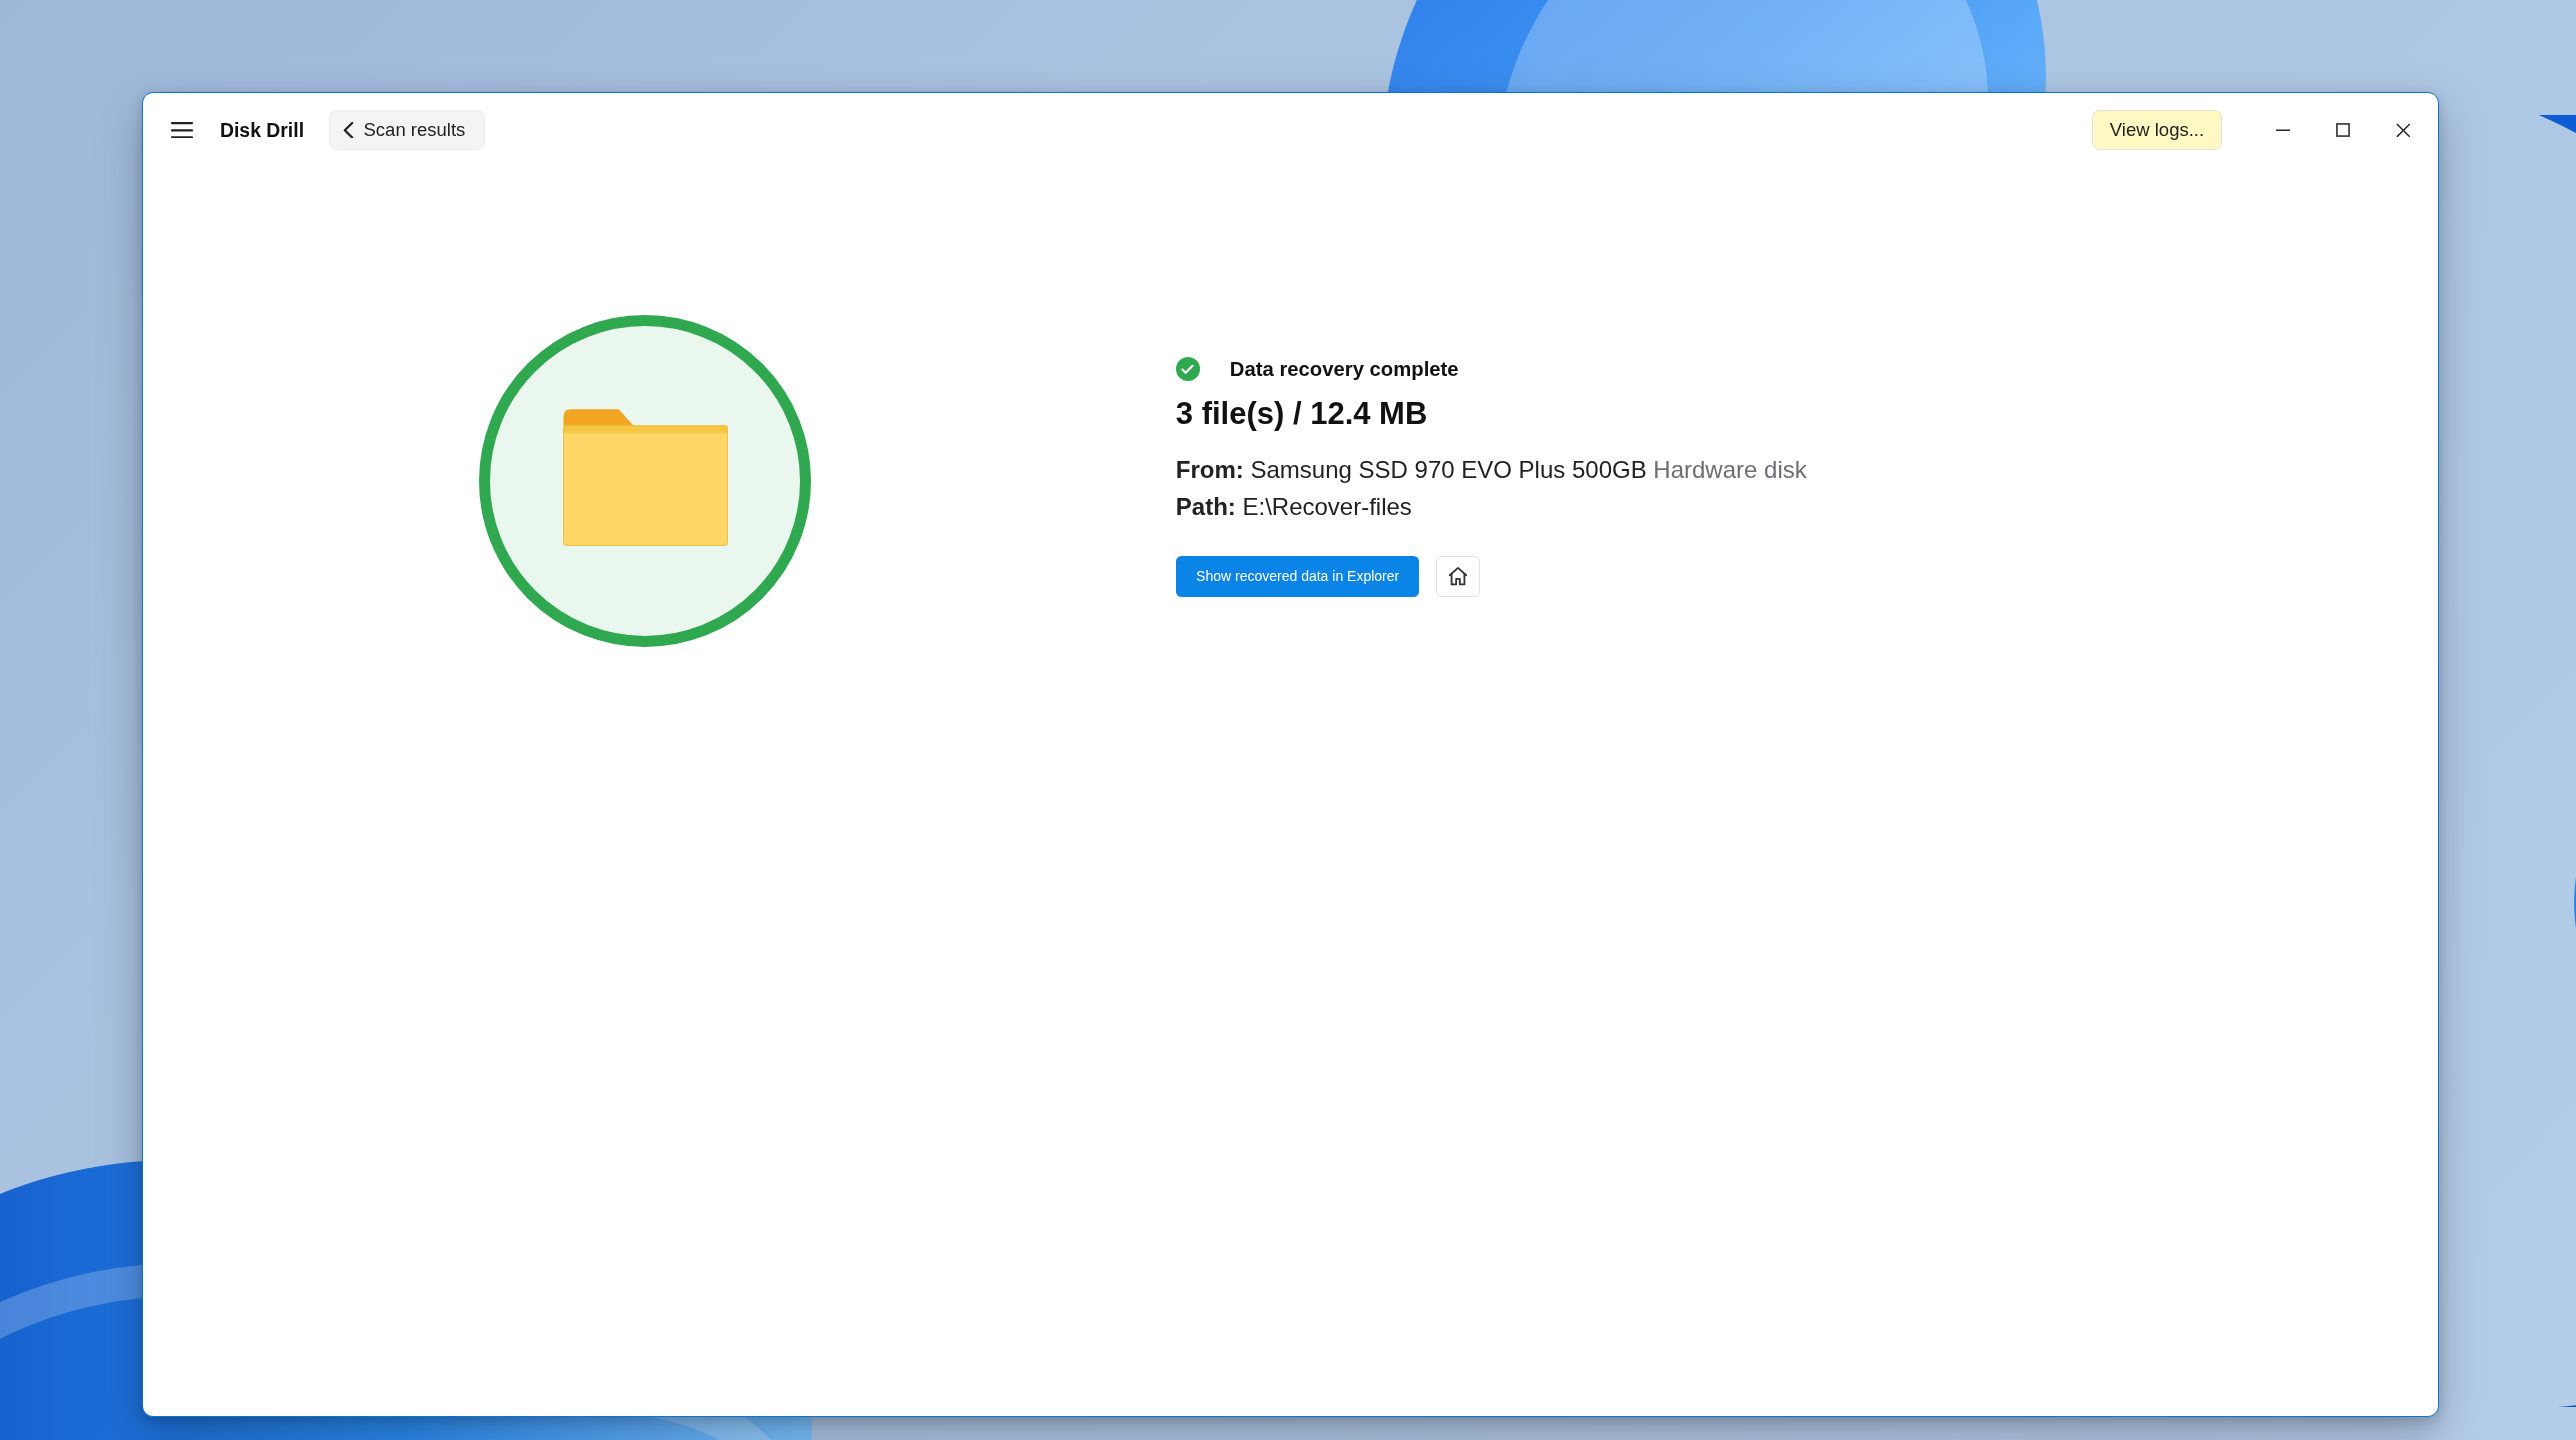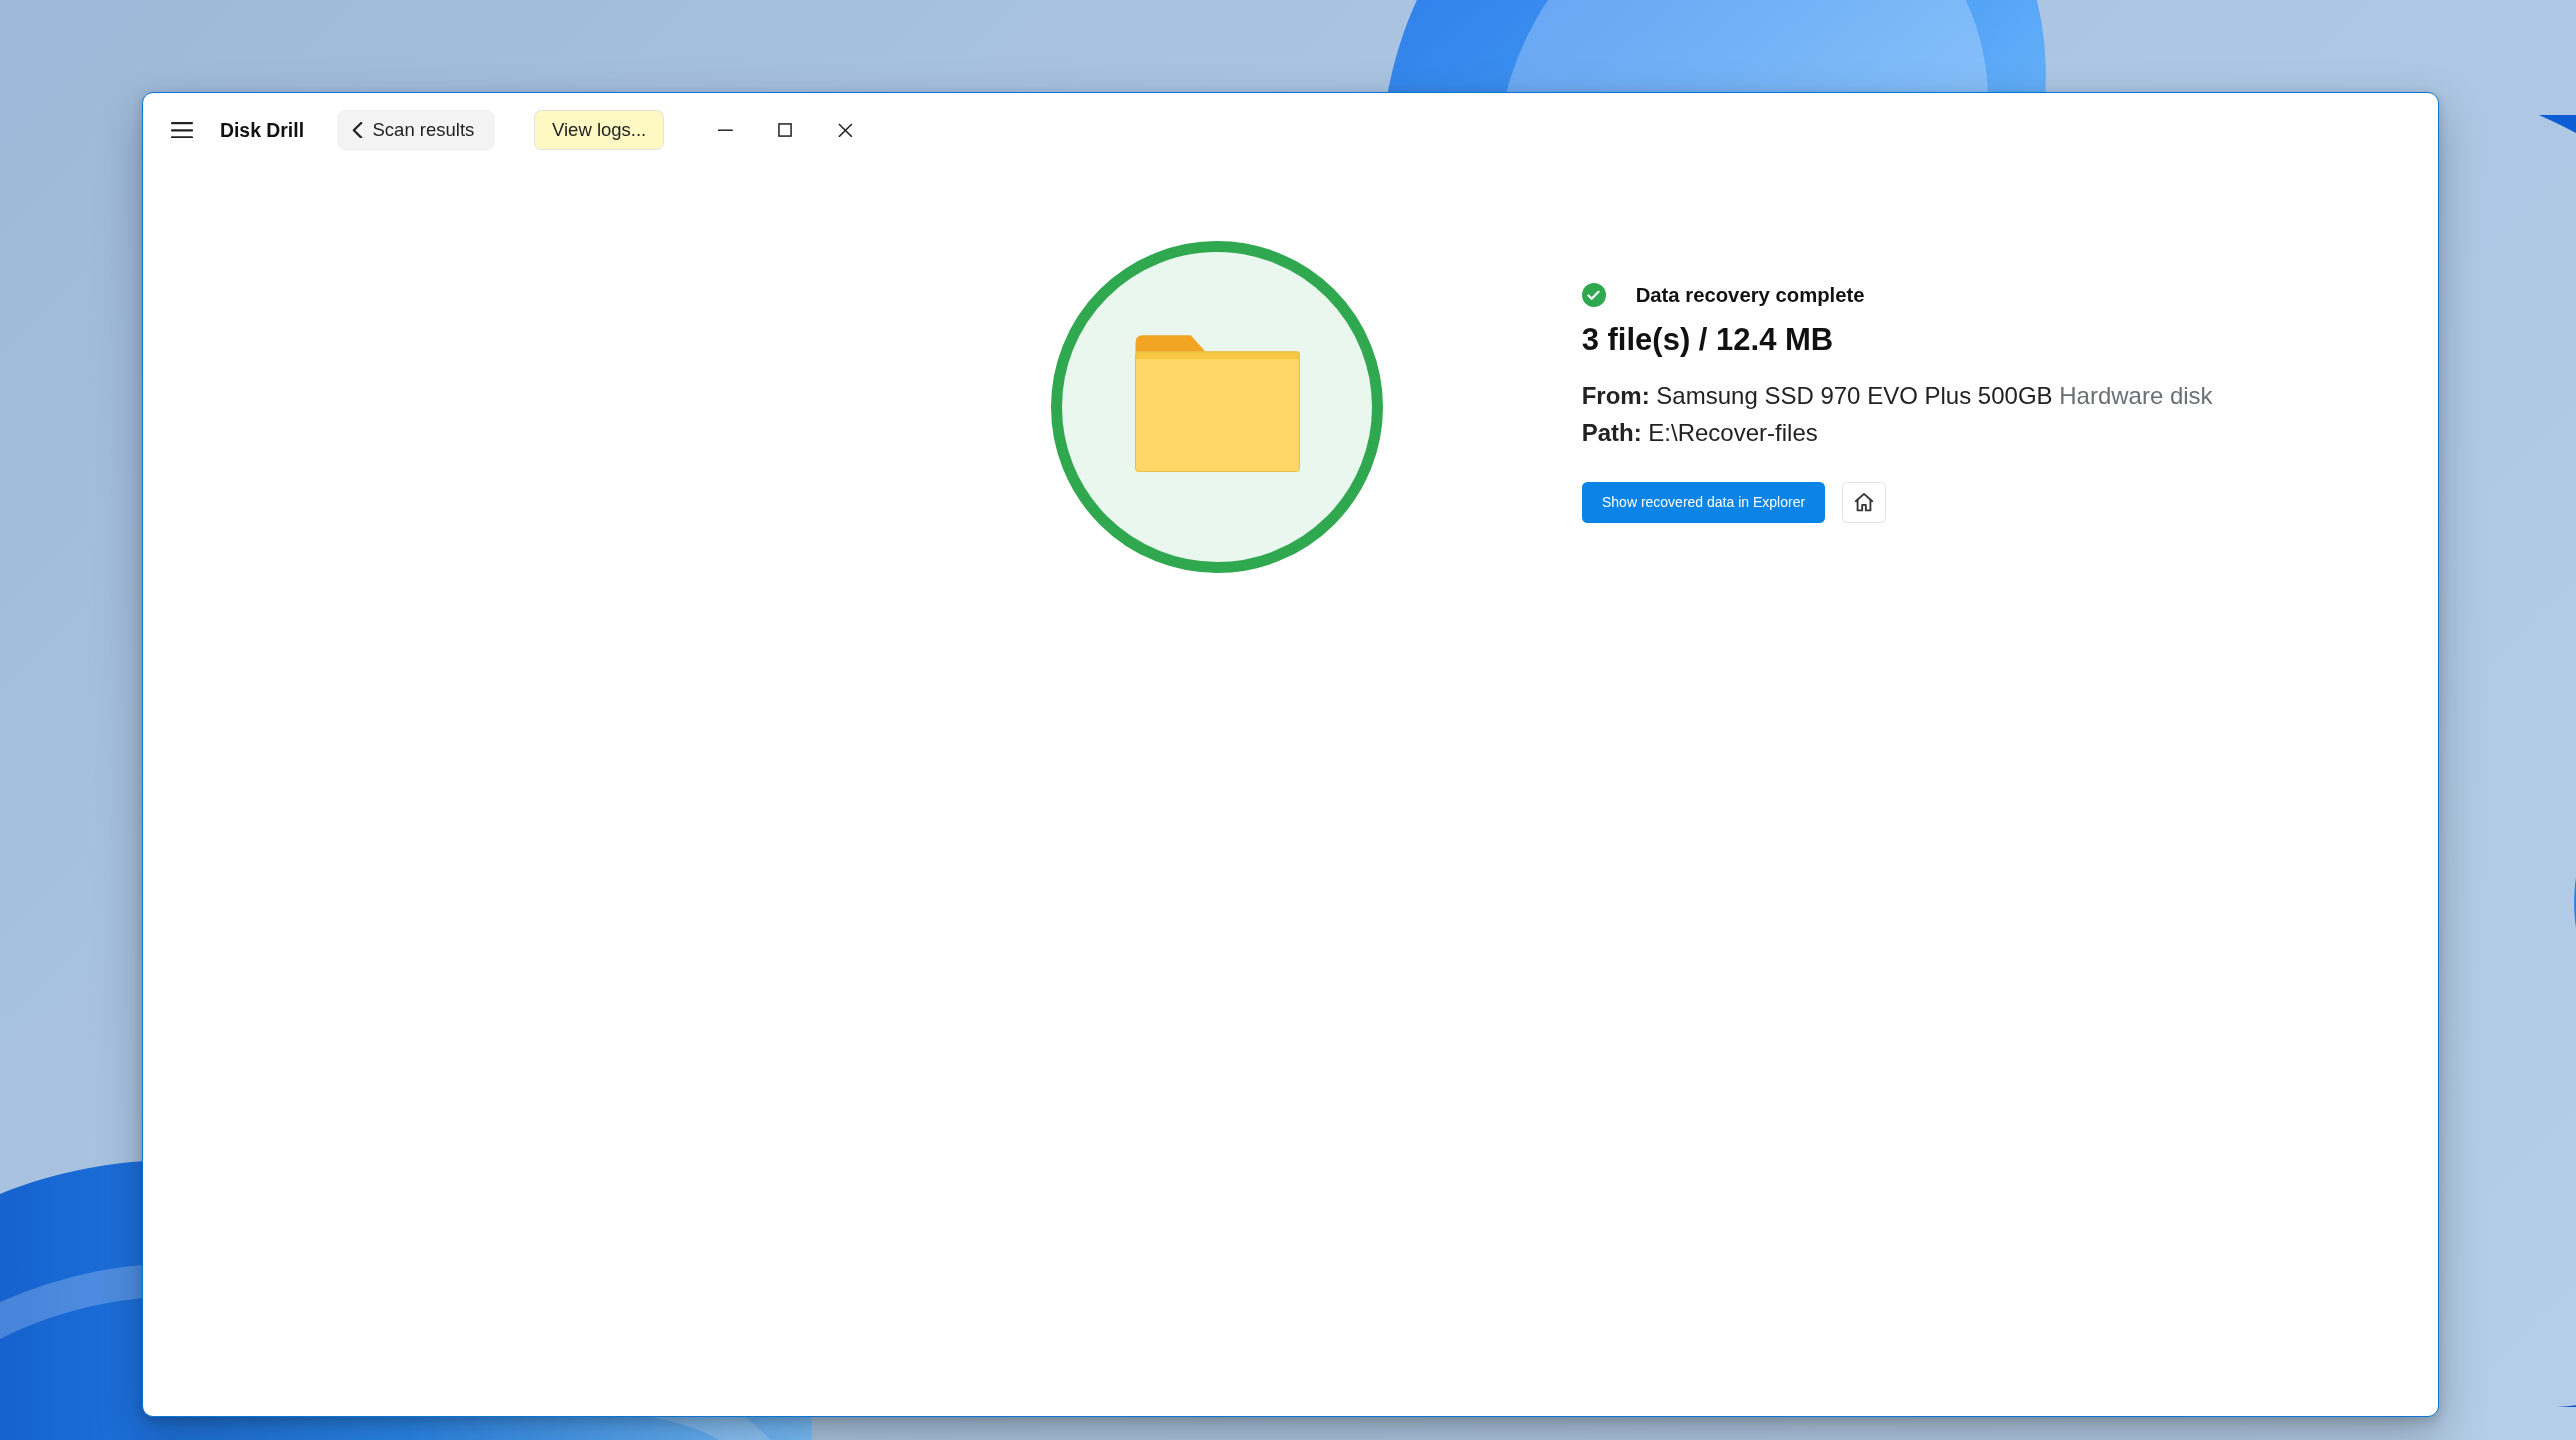--- a/index.html
+++ b/index.html
@@ -21,21 +21,21 @@
   position: absolute;
   top: 92px; 
   left: 5.5%;
   right: 5.3%;
   bottom: 23px;
   background: #ffffff;
   border: 1.4px solid #0b75d6;
   border-radius: 11px;
   box-shadow: 0 18.5px 46px rgba(0,0,0,0.25), 0 3.7px 11px rgba(0,0,0,0.15);
   display: flex;
-  flex-direction: row;
+  flex-direction: column;
   overflow: hidden;
 }
 .titlebar {
   height: 74px;
   display: flex;
   align-items: center;
   padding: 0 5.5px 0 22px;
   gap: 20.3px;
 }
 .hamburger {
@@ -43,21 +43,21 @@
   display: flex; align-items: center; justify-content: center;
   cursor: pointer; border-radius: 5.5px;
 }
 .app-title { font-size: 19.4px; font-weight: 600; color: #111; }
 .back-btn {
   display: flex; align-items: center; gap: 9.2px;
   background: #f4f4f4; border: 0.9px solid #ececec;
   border-radius: 7.4px;
   padding: 8.3px 18.5px 8.3px 13px;
   font-size: 18.5px; color: #222;
-  cursor: pointer; margin-left: 14px;
+  cursor: pointer; margin-left: 5px;
 }
 .spacer { flex: 1; }
 .viewlogs-btn {
   background: #fef9c3; border: 0.9px solid #e1e1e1; border-radius: 7.4px;
   padding: 8.3px 16.6px; font-size: 18.5px; color: #222;
   cursor: pointer;
 }
 .win-controls { display: flex; margin-left: 11px; }
 .win-btn {
   width: 60px; height: 46px;

